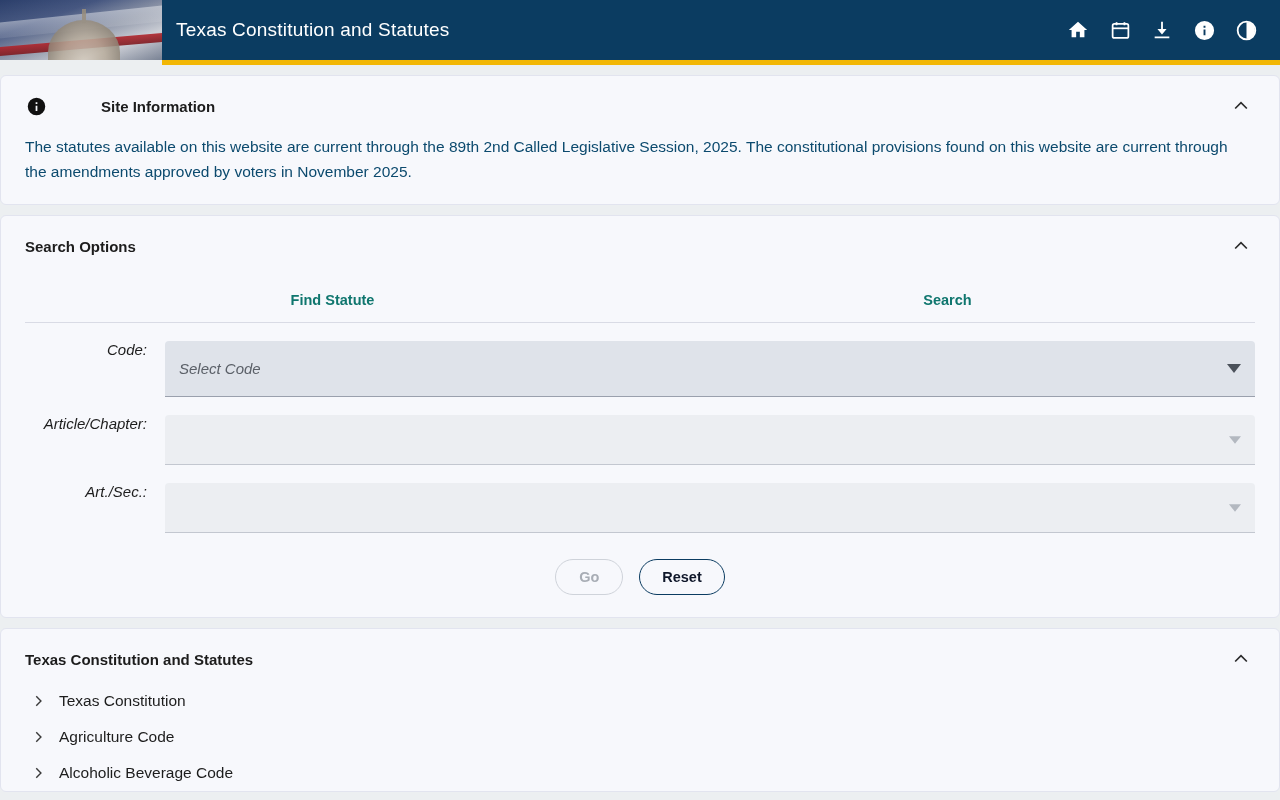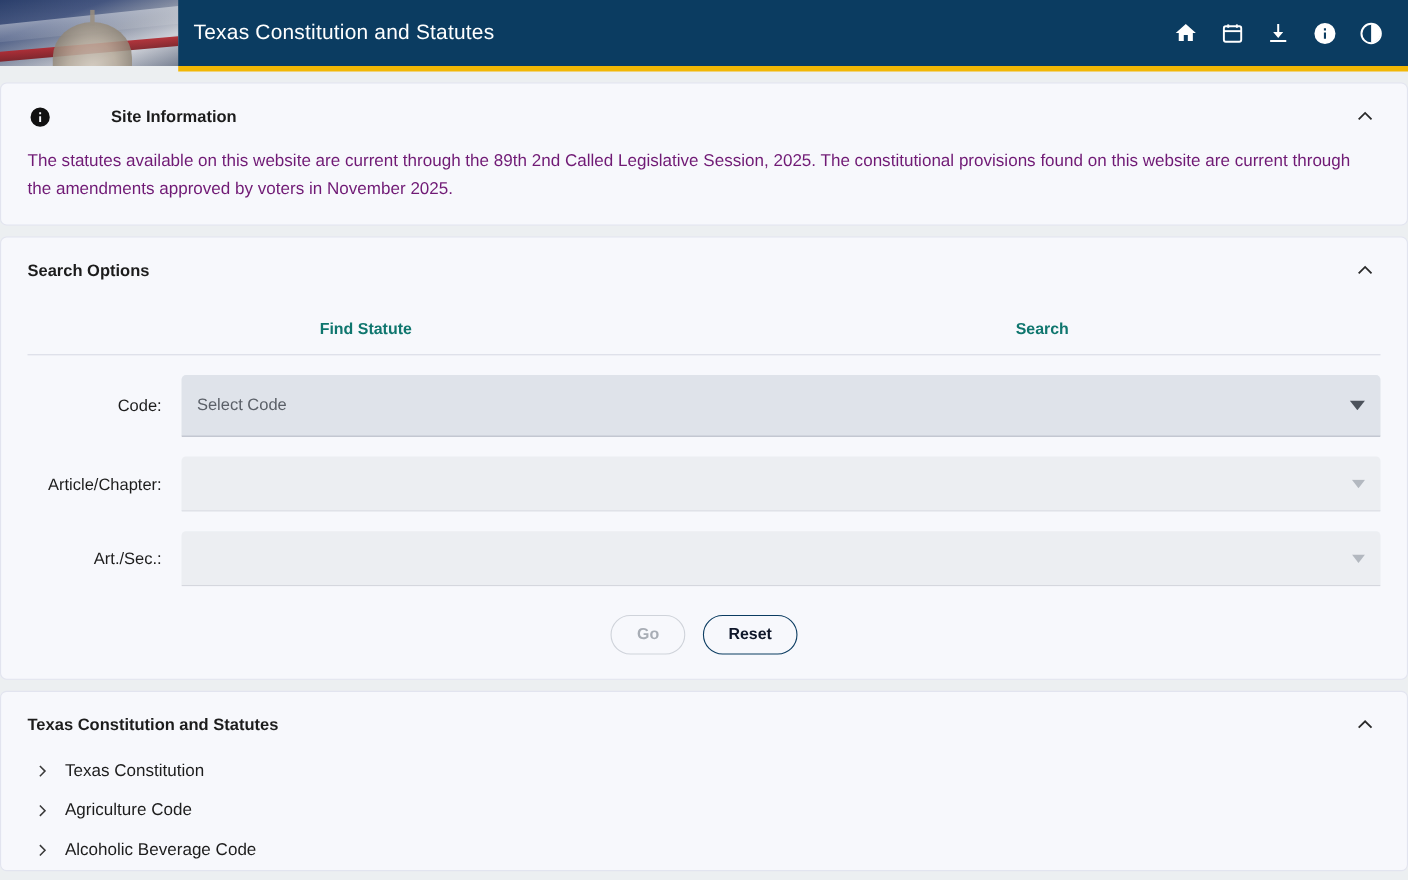--- a/index.html
+++ b/index.html
@@ -116,21 +116,21 @@
     margin-left: auto;
     width: 28px; height: 28px;
     display: flex; align-items: center; justify-content: center;
     cursor: pointer;
     color: #2a2a2a;
   }
   .card-body { padding-bottom: 16px; }
   .info-text {
     font-size: 15.5px;
     line-height: 25px;
-    color: #701a75;
+    color: #0c4a6e;
     padding: 10px 0 4px 0;
     max-width: 1210px;
   }
 
   
   .tabs {
     display: flex;
     border-bottom: 1px solid #d9dbe5;
     margin-top: 14px;
   }
@@ -146,22 +146,23 @@
     margin-bottom: -1px;
   }
   .tab.active {
     color: #0b3c61;
     border-bottom-color: #0b3c61;
   }
 
   
   .form-row {
     display: flex;
-    align-items: center;
+    align-items: flex-start;
     margin-top: 18px;
+    font-style: italic;
   }
   .form-label {
     width: 140px;
     text-align: right;
     padding-right: 18px;
     font-size: 15px;
     color: #1d1d1d;
   }
   .select {
     flex: 1;

